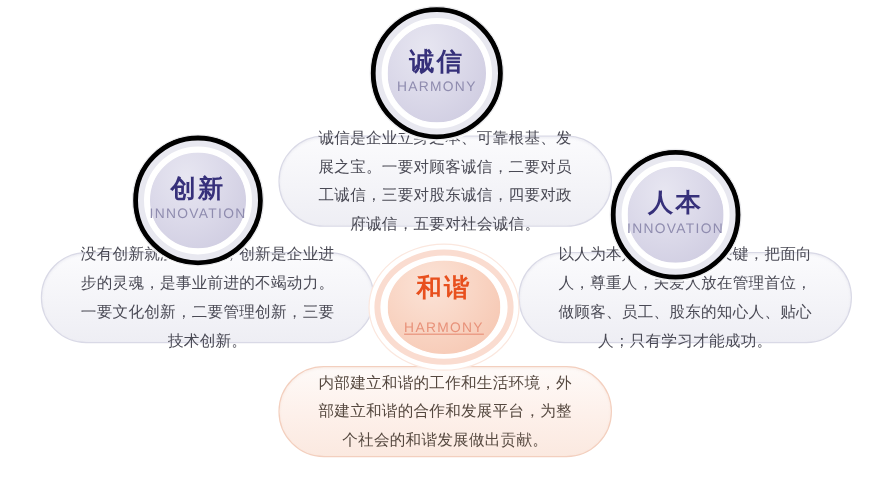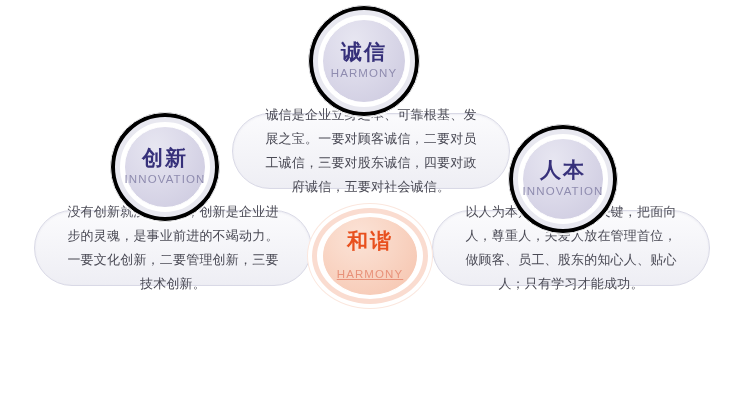--- a/index.html
+++ b/index.html
@@ -135,20 +135,23 @@
   </div>
 
   <div class="bubble purple" id="bubble-innovation">
     <p>没有创新就没有发展，创新是企业进步的灵魂，是事业前进的不竭动力。一要文化创新，二要管理创新，三要技术创新。</p>
   </div>
 
   <div class="bubble purple" id="bubble-humanistic">
     <p>以人为本是企业成功的关键，把面向人，尊重人，关爱人放在管理首位，做顾客、员工、股东的知心人、贴心人；只有学习才能成功。</p>
   </div>
 
+  <div class="bubble peach" id="bubble-harmony">
+    <p>内部建立和谐的工作和生活环境，外部建立和谐的合作和发展平台，为整个社会的和谐发展做出贡献。</p>
+  </div>
 
   <div class="circle purple" id="circle-honesty">
     <div class="ring"></div>
     <div class="disc">
       <div class="cn">诚信</div>
       <div class="en">HARMONY</div>
     </div>
   </div>
 
   <div class="circle purple" id="circle-innovation">

